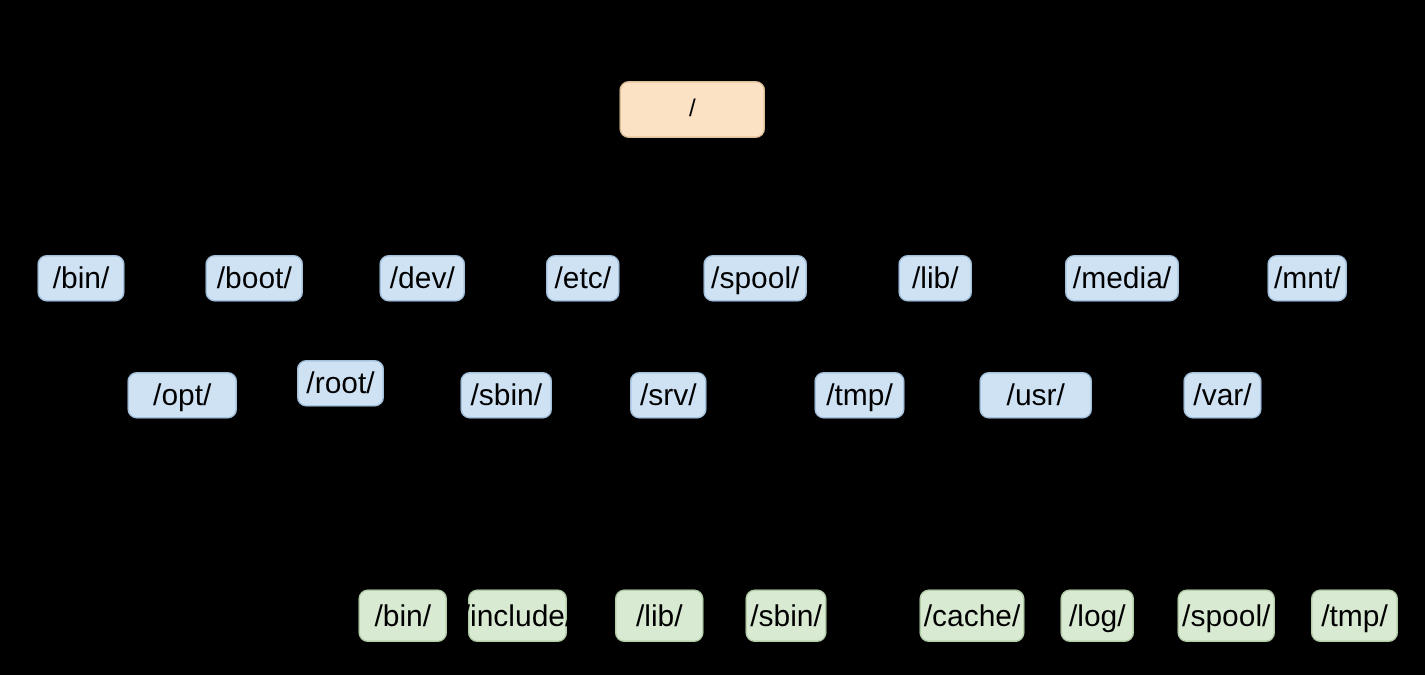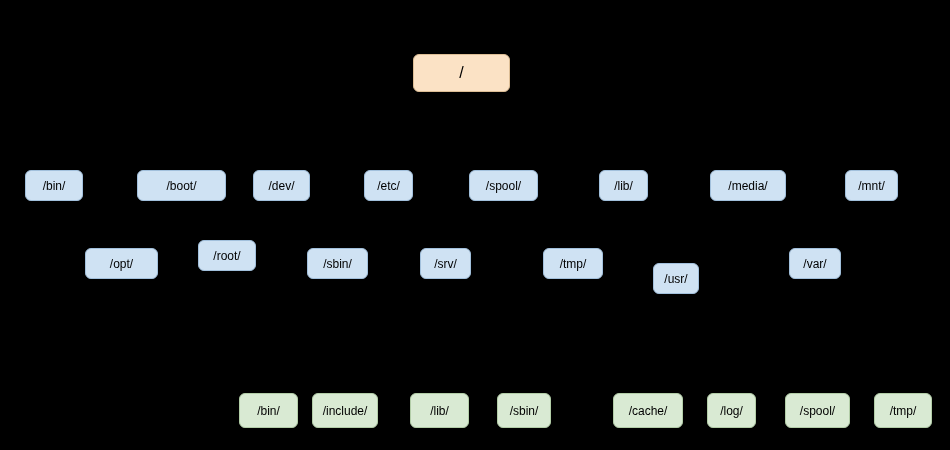--- a/index.html
+++ b/index.html
@@ -14,21 +14,21 @@
     background:var(--background);
     font-family:"Liberation Sans","DejaVu Sans",sans-serif;
   }
   .canvas{position:relative;width:950px;height:450px;}
   .edges{position:absolute;left:0;top:0;width:950px;height:450px;}
   .edge{stroke:var(--connector);stroke-width:2;fill:none;}
   .node{
     position:absolute;box-sizing:border-box;
     display:flex;align-items:center;justify-content:center;
     border-radius:6px;border:1px solid;
-    color:var(--text);font-size:12px;line-height:1;white-space:nowrap;
+    color:var(--text);font-size:20px;line-height:1;white-space:nowrap;
   }
   .node.root{background:var(--root-fill);border-color:var(--root-border);font-size:16px;}
   .node.dir{background:var(--top-level-fill);border-color:var(--top-level-border);}
   .node.leaf{background:var(--child-fill);border-color:var(--child-border);}
 </style>
 </head>
 <body>
 
 <div class="canvas">
 
@@ -54,34 +54,34 @@
     <line class="edge" x1="679.5" y1="279" x2="524" y2="393"></line>
     <line class="edge" x1="815" y1="279" x2="648" y2="393"></line>
     <line class="edge" x1="815" y1="279" x2="731.5" y2="393"></line>
     <line class="edge" x1="815" y1="279" x2="817.5" y2="393"></line>
     <line class="edge" x1="815" y1="279" x2="903" y2="393"></line>
   </svg>
 
   <div class="node root" style="left:413px;top:54px;width:97px;height:38px">/</div>
 
   <div class="node dir" style="left:25px;top:170px;width:58px;height:31px">/bin/</div>
-  <div class="node dir" style="left:137px;top:170px;width:89px;height:31px">/boot/</div>
+  <div class="node dir" style="left:137px;top:170px;width:65px;height:31px">/boot/</div>
   <div class="node dir" style="left:253px;top:170px;width:57px;height:31px">/dev/</div>
   <div class="node dir" style="left:364px;top:170px;width:49px;height:31px">/etc/</div>
   <div class="node dir" style="left:469px;top:170px;width:69px;height:31px">/spool/</div>
   <div class="node dir" style="left:599px;top:170px;width:49px;height:31px">/lib/</div>
   <div class="node dir" style="left:710px;top:170px;width:76px;height:31px">/media/</div>
   <div class="node dir" style="left:845px;top:170px;width:53px;height:31px">/mnt/</div>
 
   <div class="node dir" style="left:85px;top:248px;width:73px;height:31px">/opt/</div>
   <div class="node dir" style="left:198px;top:240px;width:58px;height:31px">/root/</div>
   <div class="node dir" style="left:307px;top:248px;width:61px;height:31px">/sbin/</div>
   <div class="node dir" style="left:420px;top:248px;width:51px;height:31px">/srv/</div>
   <div class="node dir" style="left:543px;top:248px;width:60px;height:31px">/tmp/</div>
-  <div class="node dir" style="left:653px;top:263px;width:46px;height:31px">/usr/</div>
+  <div class="node dir" style="left:653px;top:248px;width:75px;height:31px">/usr/</div>
   <div class="node dir" style="left:789px;top:248px;width:52px;height:31px">/var/</div>
 
   <div class="node leaf" style="left:239px;top:393px;width:59px;height:35px">/bin/</div>
   <div class="node leaf" style="left:312px;top:393px;width:66px;height:35px">/include/</div>
   <div class="node leaf" style="left:410px;top:393px;width:59px;height:35px">/lib/</div>
   <div class="node leaf" style="left:497px;top:393px;width:54px;height:35px">/sbin/</div>
 
   <div class="node leaf" style="left:707px;top:393px;width:49px;height:35px">/log/</div>
   <div class="node leaf" style="left:613px;top:393px;width:70px;height:35px">/cache/</div>
   <div class="node leaf" style="left:785px;top:393px;width:65px;height:35px">/spool/</div>

